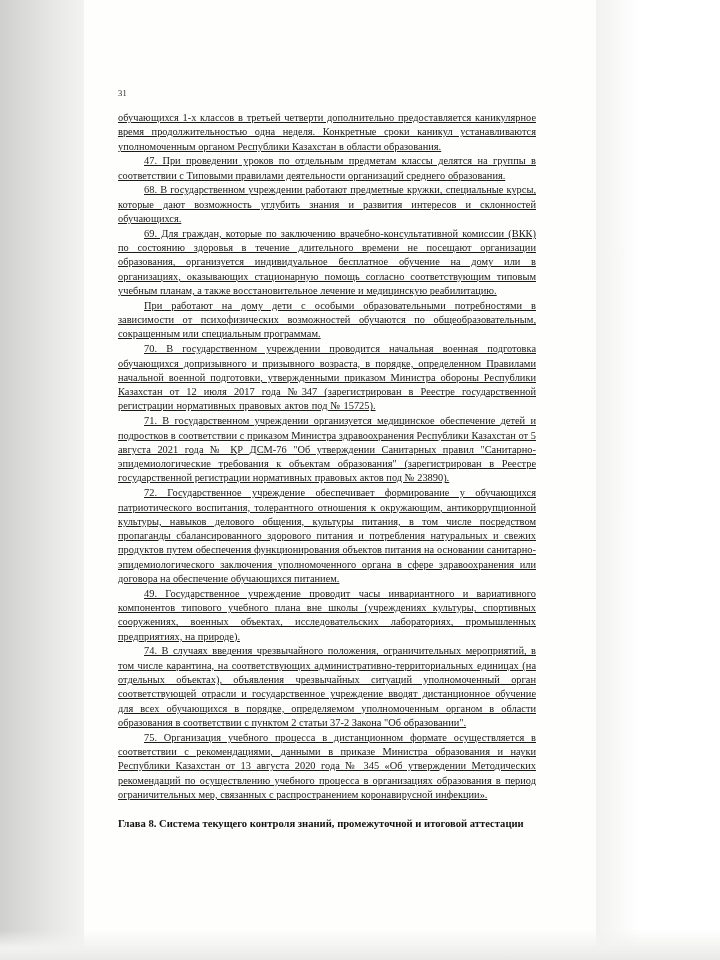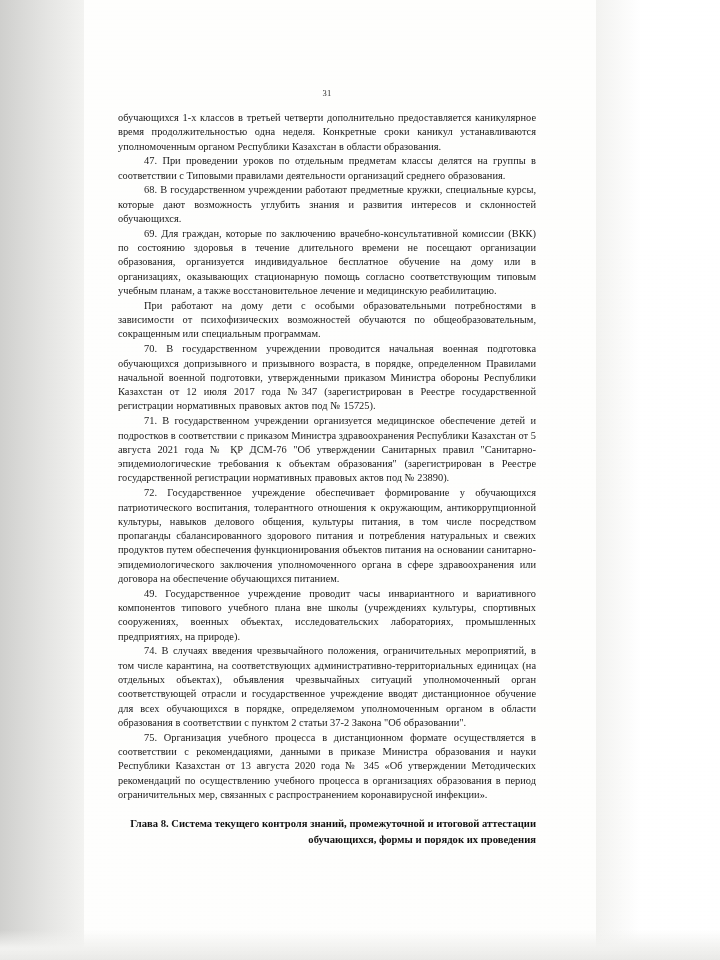--- a/index.html
+++ b/index.html
@@ -54,48 +54,48 @@
   }
 
   .content {
     position: absolute;
     left: 118px;
     top: 88px;
     width: 418px;
   }
 
   .page-number {
-    text-align: center;
     font-size: 8.5px;
     color: #2a2a2a;
     margin-bottom: 13px;
     letter-spacing: 0.2px;
   }
 
   p.para {
     margin: 0 0 0.5px 0;
     font-size: 10.4px;
     line-height: 14.3px;
     text-align: justify;
     text-justify: inter-word;
     color: #1a1a1a;
     text-indent: 0;
     hyphens: none;
+    text-decoration: underline;
   }
   p.para.indent {
     text-indent: 26px;
   }
   p.para.spread {
     
     word-spacing: 0.5px;
   }
 
   .heading {
     margin-top: 14px;
-    text-align: right;
+    text-align: left;
     font-size: 10.6px;
     font-weight: bold;
     line-height: 15.5px;
     color: #111111;
   }
   .heading .line {
     display: block;
   }
 
   
@@ -127,20 +127,19 @@
     <p class="para indent">При работают на дому дети с особыми образовательными потребностями в зависимости от психофизических возможностей обучаются по общеобразовательным, сокращенным или специальным программам.</p>
     <p class="para indent spread">70. В государственном учреждении проводится начальная военная подготовка обучающихся допризывного и призывного возраста, в порядке, определенном Правилами начальной военной подготовки, утвержденными приказом Министра обороны Республики Казахстан от 12 июля 2017 года №347 (зарегистрирован в Реестре государственной регистрации нормативных правовых актов под № 15725).</p>
     <p class="para indent">71. В государственном учреждении организуется медицинское обеспечение детей и подростков в соответствии с приказом Министра здравоохранения Республики Казахстан от 5 августа 2021 года № ҚР ДСМ-76 "Об утверждении Санитарных правил "Санитарно-эпидемиологические требования к объектам образования" (зарегистрирован в Реестре государственной регистрации нормативных правовых актов под № 23890).</p>
     <p class="para indent">72. Государственное учреждение обеспечивает формирование у обучающихся патриотического воспитания, толерантного отношения к окружающим, антикоррупционной культуры, навыков делового общения, культуры питания, в том числе посредством пропаганды сбалансированного здорового питания и потребления натуральных и свежих продуктов путем обеспечения функционирования объектов питания на основании санитарно-эпидемиологического заключения уполномоченного органа в сфере здравоохранения или договора на обеспечение обучающихся питанием.</p>
     <p class="para indent">49. Государственное учреждение проводит часы инвариантного и вариативного компонентов типового учебного плана вне школы (учреждениях культуры, спортивных сооружениях, военных объектах, исследовательских лабораториях, промышленных предприятиях, на природе).</p>
     <p class="para indent">74. В случаях введения чрезвычайного положения, ограничительных мероприятий, в том числе карантина, на соответствующих административно-территориальных единицах (на отдельных объектах), объявления чрезвычайных ситуаций уполномоченный орган соответствующей отрасли и государственное учреждение вводят дистанционное обучение для всех обучающихся в порядке, определяемом уполномоченным органом в области образования в соответствии с пунктом 2 статьи 37-2 Закона "Об образовании".</p>
     <p class="para indent">75. Организация учебного процесса в дистанционном формате осуществляется в соответствии с рекомендациями, данными в приказе Министра образования и науки Республики Казахстан от 13 августа 2020 года № 345 «Об утверждении Методических рекомендаций по осуществлению учебного процесса в организациях образования в период ограничительных мер, связанных с распространением коронавирусной инфекции».</p>
 
     <div class="heading">
       <span class="line">Глава 8. Система текущего контроля знаний, промежуточной и итоговой аттестации</span>
-      <span class="line">обучающихся, формы и порядок их проведения</span>
     </div>
 
   </div>
 
   <div class="bottom-shadow"></div>
   <div class="noise"></div>
 </div>
 
 </body></html>

